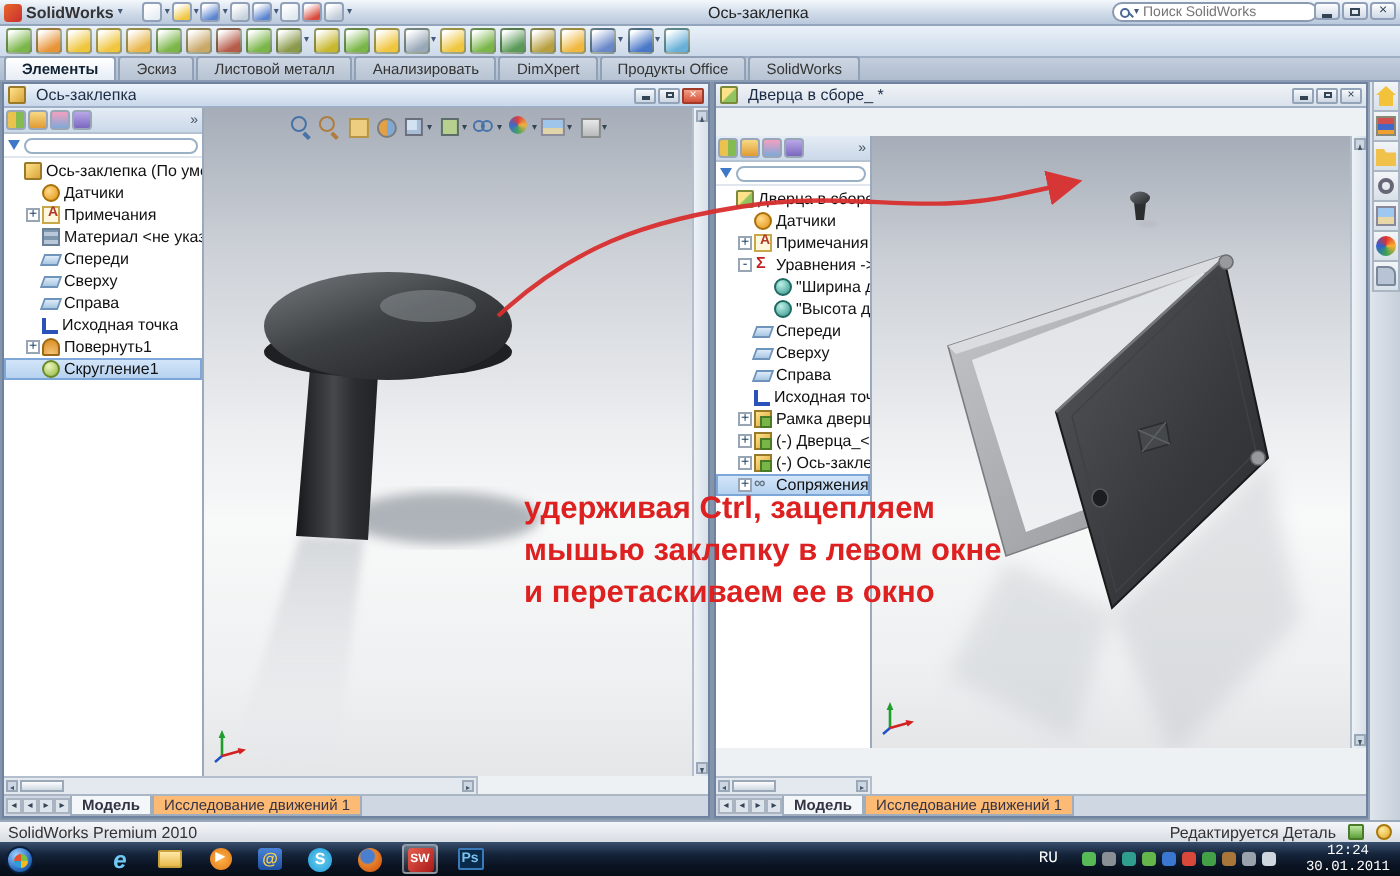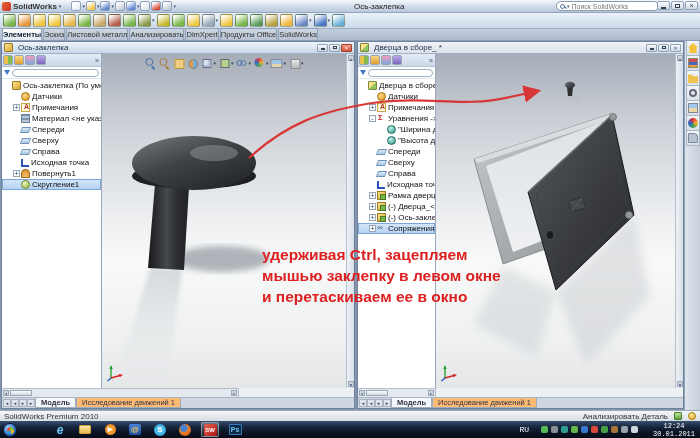--- a/index.html
+++ b/index.html
@@ -24,28 +24,28 @@
   .wbtn{width:13px;height:9px;border:1px solid #8fa0b8;border-radius:2px;background:linear-gradient(#fdfefe,#cfd9e6);display:flex;align-items:center;justify-content:center;font-size:7px;line-height:1;color:#345;}
   .wbtn .bar{width:5px;height:2px;background:#345;margin-top:4px;}
   .wbtn .box{width:5px;height:4px;border:1px solid #345;}
 
   
   .toolbar{position:absolute;left:0;top:13px;width:700px;height:16px;background:linear-gradient(#eaf1f9,#ccd9ea);border-bottom:1px solid #9fb0c6;display:flex;align-items:center;padding:0 3px;gap:2px;}
   .ticon{width:13px;height:13px;border-radius:2px;background:linear-gradient(150deg,#ffffff 10%,var(--c) 75%);border:1px solid rgba(70,90,60,.5);}
 
   
   .cmdtabs{position:absolute;left:0;top:29px;width:700px;height:12px;background:linear-gradient(#c3cedd,#aebccf);border-bottom:1px solid #8b9cb4;display:flex;align-items:flex-end;padding-left:2px;gap:1px;}
-  .ctab{font-size:7.5px;padding:1px 0;border:1px solid #90a0b6;border-bottom:none;border-radius:2px 2px 0 0;background:linear-gradient(#cdd6e2,#b7c3d3);color:#333;white-space:nowrap;}
+  .ctab{font-size:7.5px;padding:1px 8px;border:1px solid #90a0b6;border-bottom:none;border-radius:2px 2px 0 0;background:linear-gradient(#cdd6e2,#b7c3d3);color:#333;white-space:nowrap;}
   .ctab.active{background:linear-gradient(#ffffff,#e6edf5);font-weight:bold;color:#123;}
 
   
   .workspace{position:absolute;left:0;top:41px;width:700px;height:369px;background:#8394ab;}
   .win{position:absolute;top:0;height:368px;background:#eef1f4;border:1px solid #6f83a0;display:flex;flex-direction:column;}
   .win-left{left:1px;width:354px;}
-  .win-right{left:357px;width:327px;}
+  .win-right{left:357px;width:327px;gap:14px;}
   .wtitle{height:12px;flex:0 0 auto;display:flex;align-items:center;gap:3px;padding:0 2px;background:linear-gradient(#eef4fb,#c8d7ea);border-bottom:1px solid #9fb0c6;}
   .win-right .wtitle{background:linear-gradient(#f0f3f7,#dbe2ec);}
   .wt-label{font-size:8px;color:#1c2c44;white-space:nowrap;overflow:hidden;}
   .winbtns2{margin-left:auto;display:flex;gap:1px;}
   .wbtn2{width:11px;height:8px;border:1px solid #93a3b8;border-radius:1px;background:linear-gradient(#f6f9fc,#ccd6e2);display:flex;align-items:center;justify-content:center;font-size:6px;line-height:1;color:#345;}
   .wbtn2 .bar{width:4px;height:1.5px;background:#345;margin-top:3px;}
   .wbtn2 .box{width:4px;height:3.5px;border:1px solid #345;}
   .wbtn2.close-red{background:linear-gradient(#f0a088,#d4503a);border-color:#a23a2a;color:#fff;}
   .wbody{flex:1;display:flex;min-height:0;position:relative;}
 
@@ -757,21 +757,21 @@
   <div id="annotation" class="annotation" style="color: rgb(221, 32, 32);">
 
   <div>удерживая Ctrl, зацепляем</div>
       <div>мышью заклепку в левом окне</div>
       <div>и перетаскиваем ее в окно</div>
     </div>
 
   <div class="statusbar">
     <span>SolidWorks Premium 2010</span>
     <span class="status-right">
-      <span>Анализировать Деталь</span>
+      <span>Редактируется Деталь</span>
       <span class="sicon-green"></span>
       <span class="sicon-help"></span>
     </span>
   </div>
 
   <div class="taskbar">
     <span class="start-orb"></span>
     <span class="apps">
 
     <span class="app app-ie">

